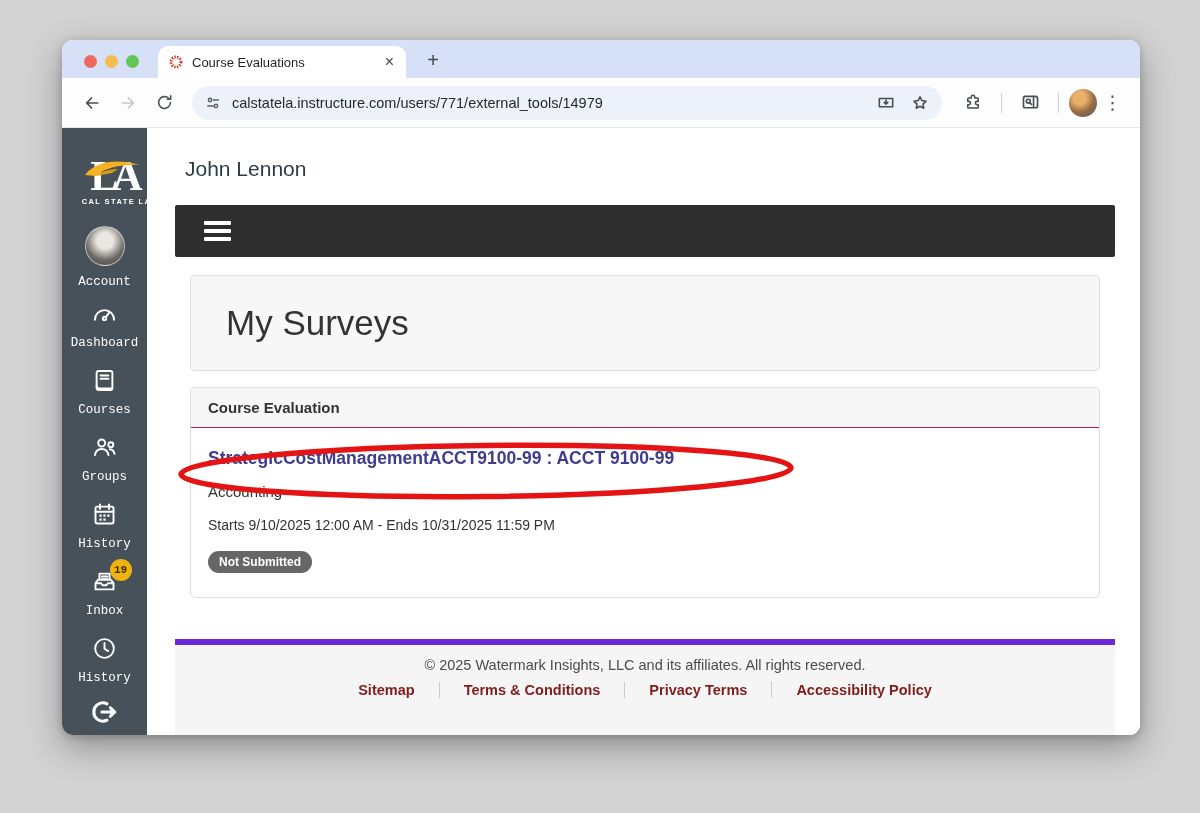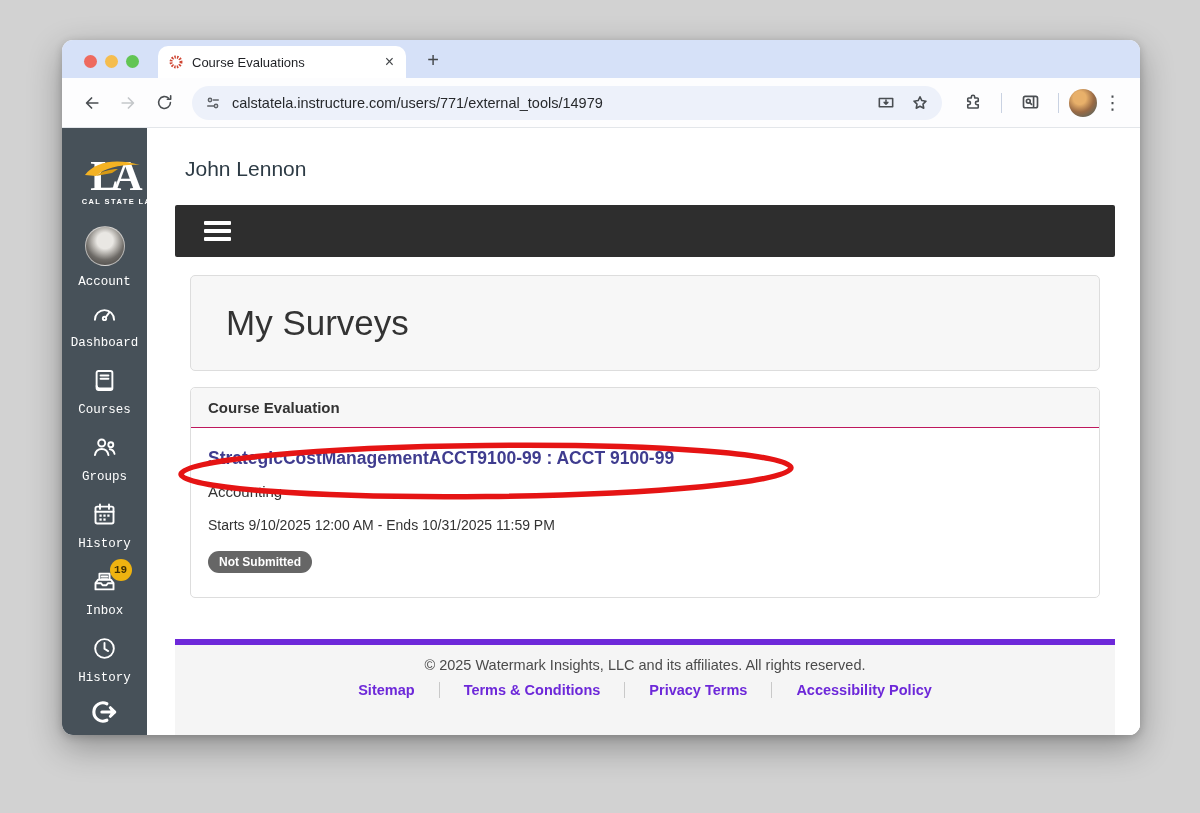--- a/index.html
+++ b/index.html
@@ -88,21 +88,21 @@
   .status-badge { display:inline-block; background:#666; color:#fff; font-size:12px; font-weight:700;
                   padding:4px 11px; border-radius:11px; }
 
   .annotation { position:absolute; left:28px; top:312px; width:622px; height:62px; pointer-events:none;
                 transform:rotate(-.6deg); }
 
   .tool-footer { position:absolute; left:28px; right:25px; bottom:0; height:96px; background:#f5f5f5;
                  border-top:6px solid #6d28d9; text-align:center; padding-top:12px; }
   .copyright { font-size:14.5px; color:#4b4b4b; }
   .flinks { margin-top:9px; display:flex; justify-content:center; align-items:center; }
-  .flink { font-size:14.5px; font-weight:700; color:#6d28d9; text-decoration:none; padding:0 24px; cursor:pointer; }
+  .flink { font-size:14.5px; font-weight:700; color:#7f1d1d; text-decoration:none; padding:0 24px; cursor:pointer; }
   .flink + .flink { border-left:1px solid #c9c9c9; }
 </style>
 </head>
 <body>
 
 <div class="stage">
   <div class="window">
 
     <div class="tabstrip">
       <div class="lights">

